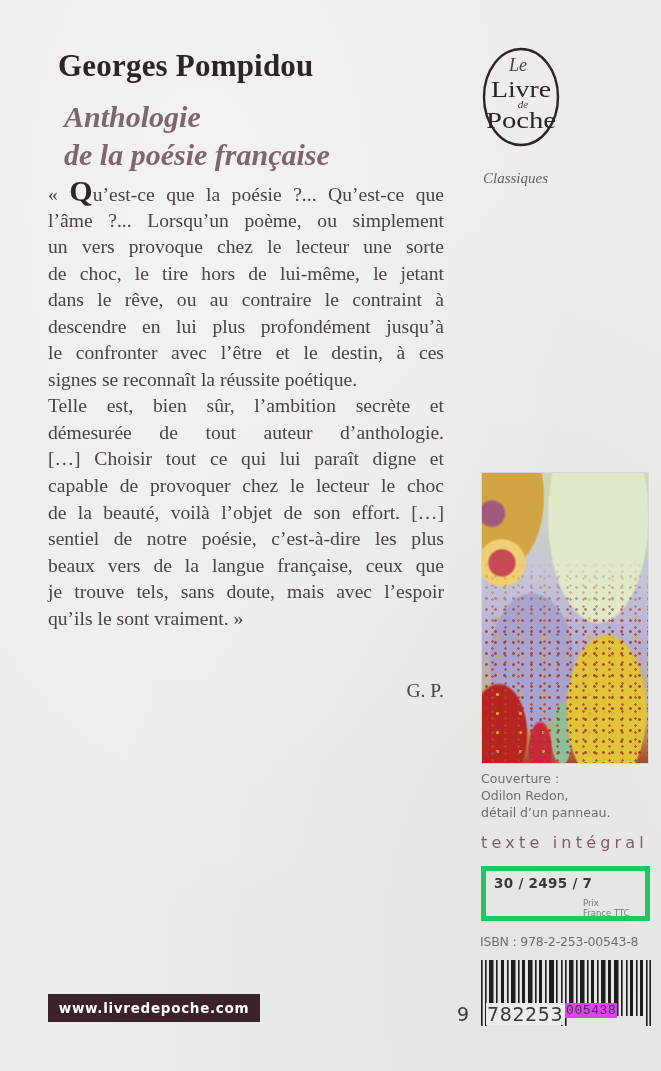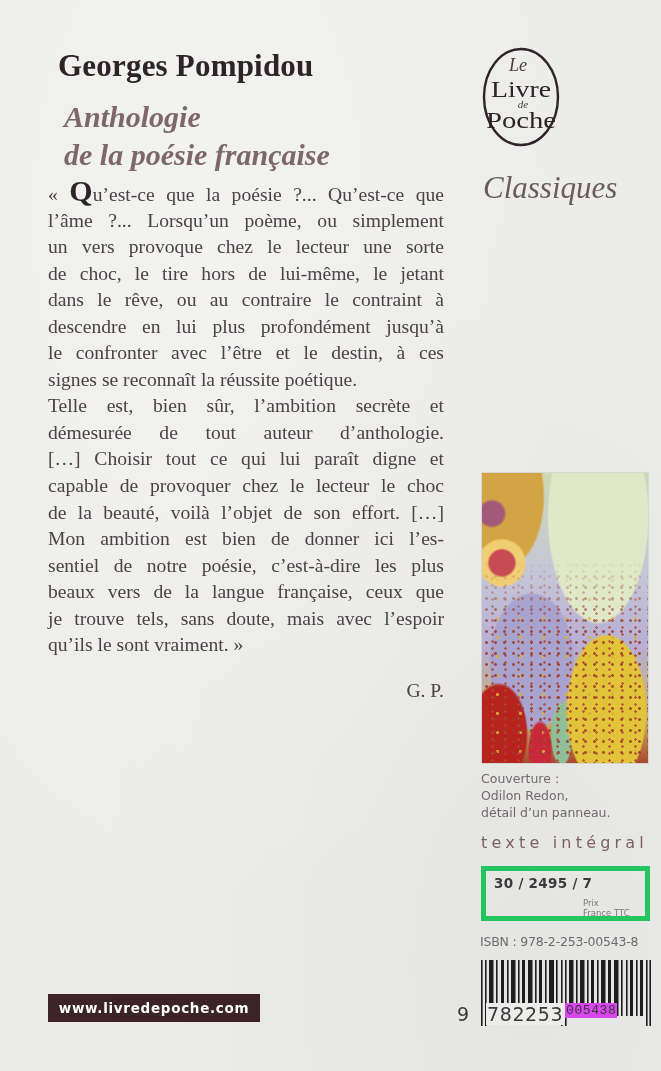--- a/index.html
+++ b/index.html
@@ -26,21 +26,21 @@
   }
   #title span { display: block; }
 
   
   #logo {
     left: 482px; top: 47px; width: 78px; height: 100px;
   }
   #logo svg { width: 100%; height: 100%; display: block; }
   #collection {
     left: 483px; top: 170px;
-    font-style: italic; font-size: 31px; color: #6b5b5e; white-space: nowrap;
+    font-style: italic; font-size: 15px; color: #6b5b5e; white-space: nowrap;
   }
 
   
   #quote {
     left: 48px; top: 181px; width: 396px;
     font-size: 19.6px; line-height: 26.55px; color: #4a4244;
     text-align: justify; margin: 0;
   }
   #quote .line { display: block; text-align: justify; text-align-last: justify; white-space: nowrap; height: 26.55px; }
   #quote .line.last { text-align-last: left; }
@@ -174,21 +174,20 @@
   <span class="line">de choc, le tire hors de lui-même, le jetant</span>
   <span class="line">dans le rêve, ou au contraire le contraint à</span>
   <span class="line">descendre en lui plus profondément jusqu’à</span>
   <span class="line">le confronter avec l’être et le destin, à ces</span>
   <span class="line last">signes se reconnaît la réussite poétique.</span>
   <span class="line">Telle est, bien sûr, l’ambition secrète et</span>
   <span class="line">démesurée de tout auteur d’anthologie.</span>
   <span class="line">[…] Choisir tout ce qui lui paraît digne et</span>
   <span class="line">capable de provoquer chez le lecteur le choc</span>
   <span class="line">de la beauté, voilà l’objet de son effort. […]</span>
-  <span class="line">Mon ambition est bien de donner ici l’es-</span>
   <span class="line">sentiel de notre poésie, c’est-à-dire les plus</span>
   <span class="line">beaux vers de la langue française, ceux que</span>
   <span class="line">je trouve tels, sans doute, mais avec l’espoir</span>
   <span class="line last">qu’ils le sont vraiment. »</span>
 </div>
 <div id="signature" class="abs">G. P.</div>
 
 <div id="painting" class="abs">
   <div class="dots"></div>
 </div>

